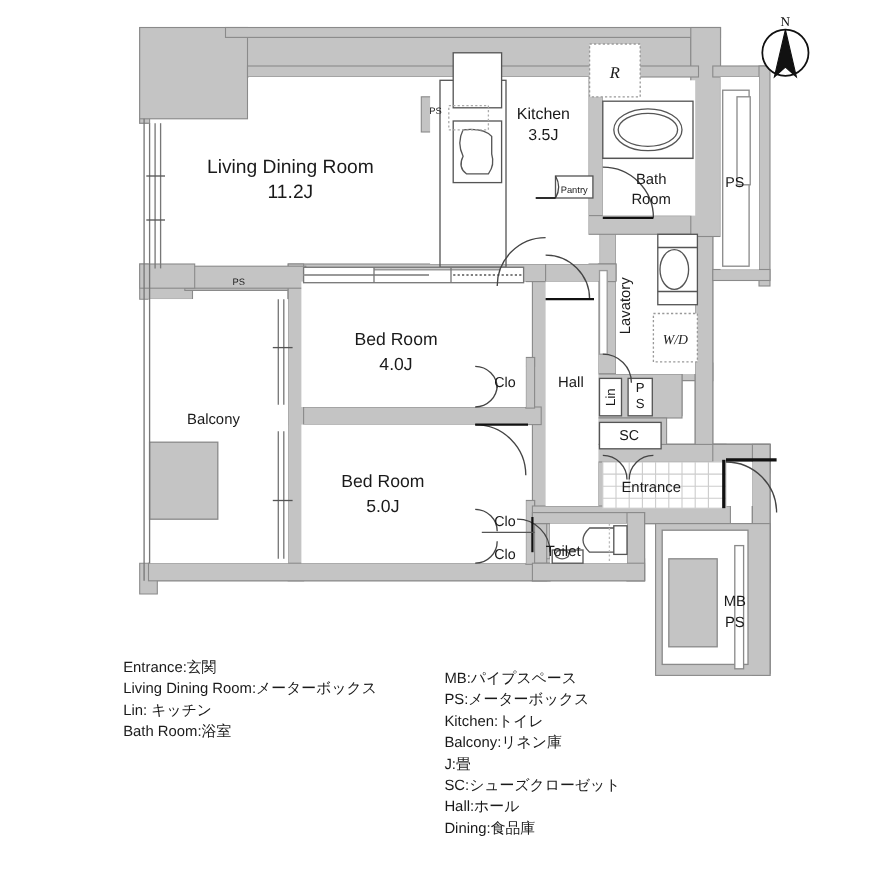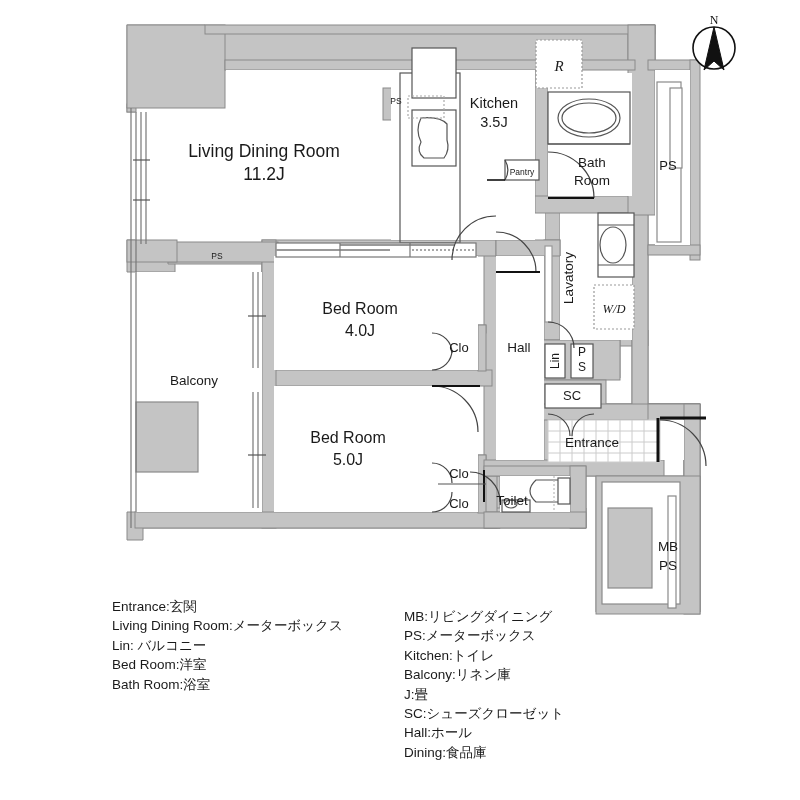--- a/index.html
+++ b/index.html
@@ -374,27 +374,26 @@
     <g>
       <circle cx="714" cy="48" r="21" fill="#ffffff" stroke="#111111" stroke-width="1.6"></circle>
       <path d="M714,27 L724,70 L714,61 L704,70 Z" fill="#111111" stroke="#111111"></path>
       <text x="714" y="24" font-size="12" text-anchor="middle" fill="#111111" font-family="Liberation Serif, serif">N</text>
     </g>
   </svg>
 
   <div class="legend" id="legend-left">
     <span class="legend-row">Entrance:玄関</span>
     <span class="legend-row">Living Dining Room:メーターボックス</span>
-    <span class="legend-row">Lin: バルコニー</span>
-    <span class="legend-row">Bed Room:洋室</span>
+    <span class="legend-row">Lin: キッチン</span>
     <span class="legend-row">Bath Room:浴室</span>
   </div>
 
   <div class="legend" id="legend-right">
-    <span class="legend-row">MB:リビングダイニング</span>
+    <span class="legend-row">MB:パイプスペース</span>
     <span class="legend-row">PS:メーターボックス</span>
     <span class="legend-row">Kitchen:トイレ</span>
     <span class="legend-row">Balcony:リネン庫</span>
     <span class="legend-row">J:畳</span>
     <span class="legend-row">SC:シューズクローゼット</span>
     <span class="legend-row">Hall:ホール</span>
     <span class="legend-row">Dining:食品庫</span>
   </div>
 
 </div>

